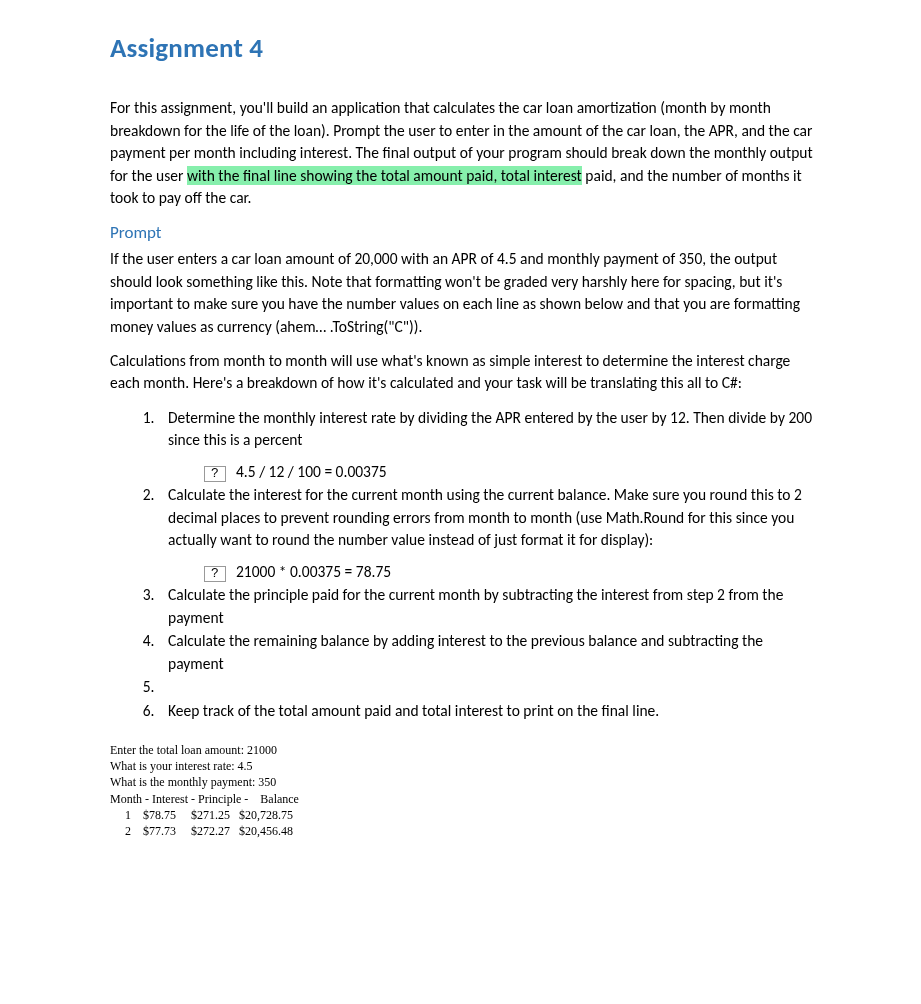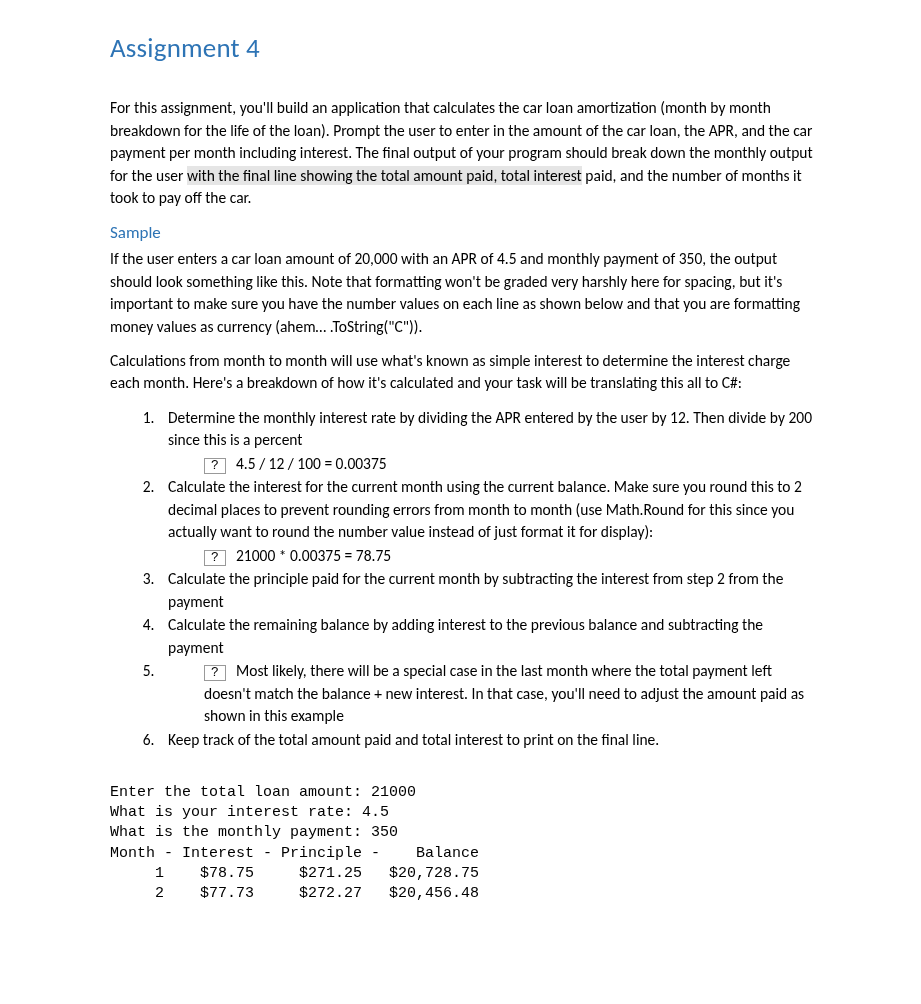--- a/index.html
+++ b/index.html
@@ -7,96 +7,96 @@
       font-family: Calibri, "Segoe UI", Arial, sans-serif;
       font-size: 15.5px;
       line-height: 1.45;
       color: #000;
       background: #fff;
       width: 921px;
       padding: 28px 100px 30px 110px;
     }
     h1 {
       font-family: "Calibri Light", Calibri, "Segoe UI", Arial, sans-serif;
-      font-weight: 400;
+      font-weight: 700;
       font-size: 27px;
       color: #2E74B5;
       margin-bottom: 30px;
       letter-spacing: 0.2px;
     }
     h2 {
       font-family: "Calibri Light", Calibri, "Segoe UI", Arial, sans-serif;
       font-weight: 400;
       font-size: 17px;
       color: #2E74B5;
       margin-top: 12px;
       margin-bottom: 2px;
     }
     p {
       margin-bottom: 12px;
     }
     .highlight {
-      background: #e5e5e5;
+      background: #86efac;
     }
     ol.main-list {
       list-style: decimal;
       padding-left: 48px;
       margin-top: 4px;
       margin-bottom: 18px;
     }
     ol.main-list > li {
       padding-left: 10px;
       margin-bottom: 1px;
     }
     .sub-bullet {
       padding-left: 36px;
-      margin-top: 1px;
+      margin-top: 9px;
       margin-bottom: 1px;
     }
     .bullet-char {
       font-family: "Courier New", monospace;
       font-size: 13px;
       display: inline-block;
       width: 22px;
       border: 1px solid #999;
       text-align: center;
       line-height: 1.1;
       margin-right: 10px;
       vertical-align: baseline;
       box-sizing: border-box;
     }
     .code-block {
-      font-family: Liberation Mono, monospace;
-      font-size: 15px;
+      font-family: Liberation Serif, serif;
+      font-size: 12px;
       white-space: pre;
       line-height: 1.35;
-      margin-top: 32px;
+      margin-top: 20px;
     }
   </style>
 </head>
 <body>
 
 <h1>Assignment 4</h1>
 
 <p>
   <span>For this assignment, you'll build an application that calculates the car loan amortization (month by month breakdown for the life of the loan). Prompt the user to enter in the amount of the car loan, the APR, and the car payment per month including interest. The final output of your program should break down the monthly output for the user </span><span class="highlight">with the final line showing the total amount paid, total interest</span><span> paid, and the number of months it took to pay off the car.</span>
 </p>
 
-<h2>Sample</h2>
+<h2>Prompt</h2>
 
 <p>If the user enters a car loan amount of 20,000 with an APR of 4.5 and monthly payment of 350, the output should look something like this. Note that formatting won't be graded very harshly here for spacing, but it's important to make sure you have the number values on each line as shown below and that you are formatting money values as currency (ahem… .ToString("C")).</p>
 
 <p>Calculations from month to month will use what's known as simple interest to determine the interest charge each month. Here's a breakdown of how it's calculated and your task will be translating this all to C#:</p>
 
 <ol class="main-list" id="steps-list">
     <li><span>Determine the monthly interest rate by dividing the APR entered by the user by 12. Then divide by 200 since this is a percent</span><div class="sub-bullet"><span class="bullet-char">?</span><span>4.5 / 12 / 100 = 0.00375</span></div></li>
     <li><span>Calculate the interest for the current month using the current balance. Make sure you round this to 2 decimal places to prevent rounding errors from month to month (use Math.Round for this since you actually want to round the number value instead of just format it for display):</span><div class="sub-bullet"><span class="bullet-char">?</span><span>21000 * 0.00375 = 78.75</span></div></li>
     <li><span>Calculate the principle paid for the current month by subtracting the interest from step 2 from the payment</span></li>
     <li><span>Calculate the remaining balance by adding interest to the previous balance and subtracting the payment</span></li>
-    <li><div class="sub-bullet"><span class="bullet-char">?</span><span>Most likely, there will be a special case in the last month where the total payment left doesn't match the balance + new interest. In that case, you'll need to adjust the amount paid as shown in this example</span></div></li>
+    <li></li>
     <li><span>Keep track of the total amount paid and total interest to print on the final line.</span></li>
   </ol>
 
 <div class="code-block">Enter the total loan amount: 21000
 What is your interest rate: 4.5
 What is the monthly payment: 350
 Month - Interest - Principle -    Balance
      1    $78.75     $271.25   $20,728.75
      2    $77.73     $272.27   $20,456.48</div>
 

